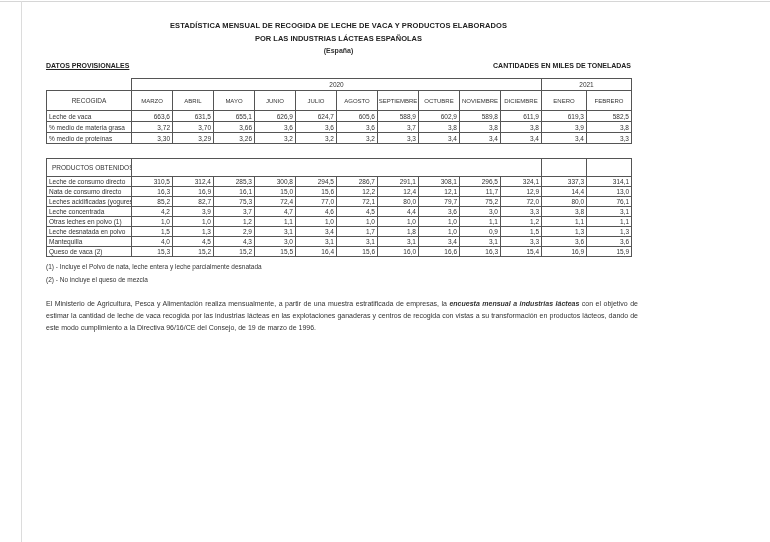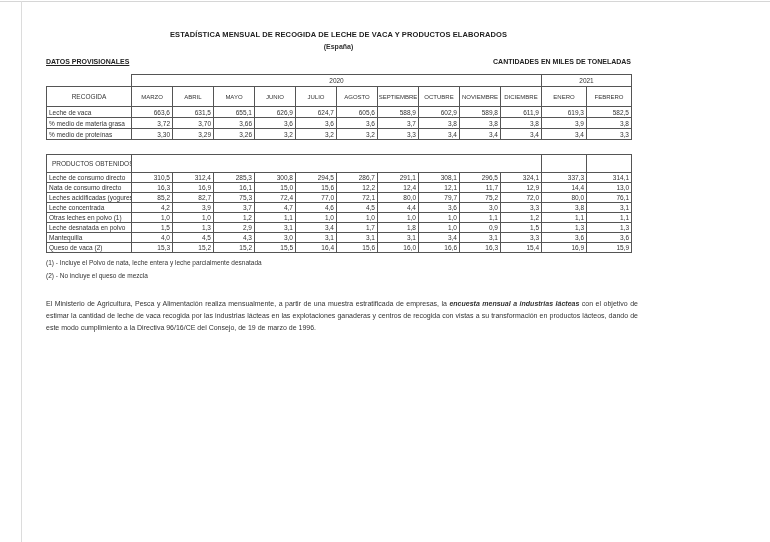--- a/index.html
+++ b/index.html
@@ -4,21 +4,21 @@
 <style>
   * { margin:0; padding:0; box-sizing:border-box; }
   html,body { width:770px; height:542px; background:#ffffff; overflow:hidden;
               font-family:"Liberation Sans", sans-serif; color:#2b2b2b; }
   .page { position:relative; width:770px; height:542px; background:#fff; }
   .edge-top { position:absolute; left:0; top:1px; width:770px; height:1px; background:#d6d6d6; }
   .edge-left { position:absolute; left:21px; top:1px; width:1px; height:541px; background:#dcdcdc; }
 
   .content { position:absolute; left:46px; top:0; width:585px; }
 
-  .title-line1 { margin-top:30px; text-align:center; font-size:7.5px; font-weight:bold; color:#222; letter-spacing:0.1px; }
+  .title-line1 { margin-top:21px; text-align:center; font-size:7.5px; font-weight:bold; color:#222; letter-spacing:0.1px; }
   .title-line2 { margin-top:4px;  text-align:center; font-size:7.5px; font-weight:bold; color:#222; }
   .title-line3 { margin-top:4px;  text-align:center; font-size:7px;  font-weight:bold; color:#333; }
 
   .labels-row { margin-top:8px; display:flex; justify-content:space-between; align-items:baseline; }
   .lbl-prov  { font-size:7px; font-weight:bold; text-decoration:underline; color:#222; }
   .lbl-units { font-size:7px; font-weight:bold; color:#222; }
 
   table { border-collapse:collapse; table-layout:fixed; width:585px; }
   td { border:1px solid #555; overflow:hidden; white-space:nowrap; }
 
@@ -46,20 +46,21 @@
 </style>
 </head>
 <body>
 
 <div class="page">
   <div class="edge-top"></div>
   <div class="edge-left"></div>
 
   <div class="content">
     <div class="title-line1">ESTADÍSTICA MENSUAL DE RECOGIDA DE LECHE DE VACA Y PRODUCTOS ELABORADOS</div>
+    <div class="title-line2">POR LAS INDUSTRIAS LÁCTEAS ESPAÑOLAS</div>
     <div class="title-line3">(España)</div>
 
     <div class="labels-row">
       <span class="lbl-prov">DATOS PROVISIONALES</span>
       <span class="lbl-units">CANTIDADES EN MILES DE TONELADAS</span>
     </div>
 
     <table id="recogida-table">
       <colgroup id="cg1">
           <col style="width: 85px;">

